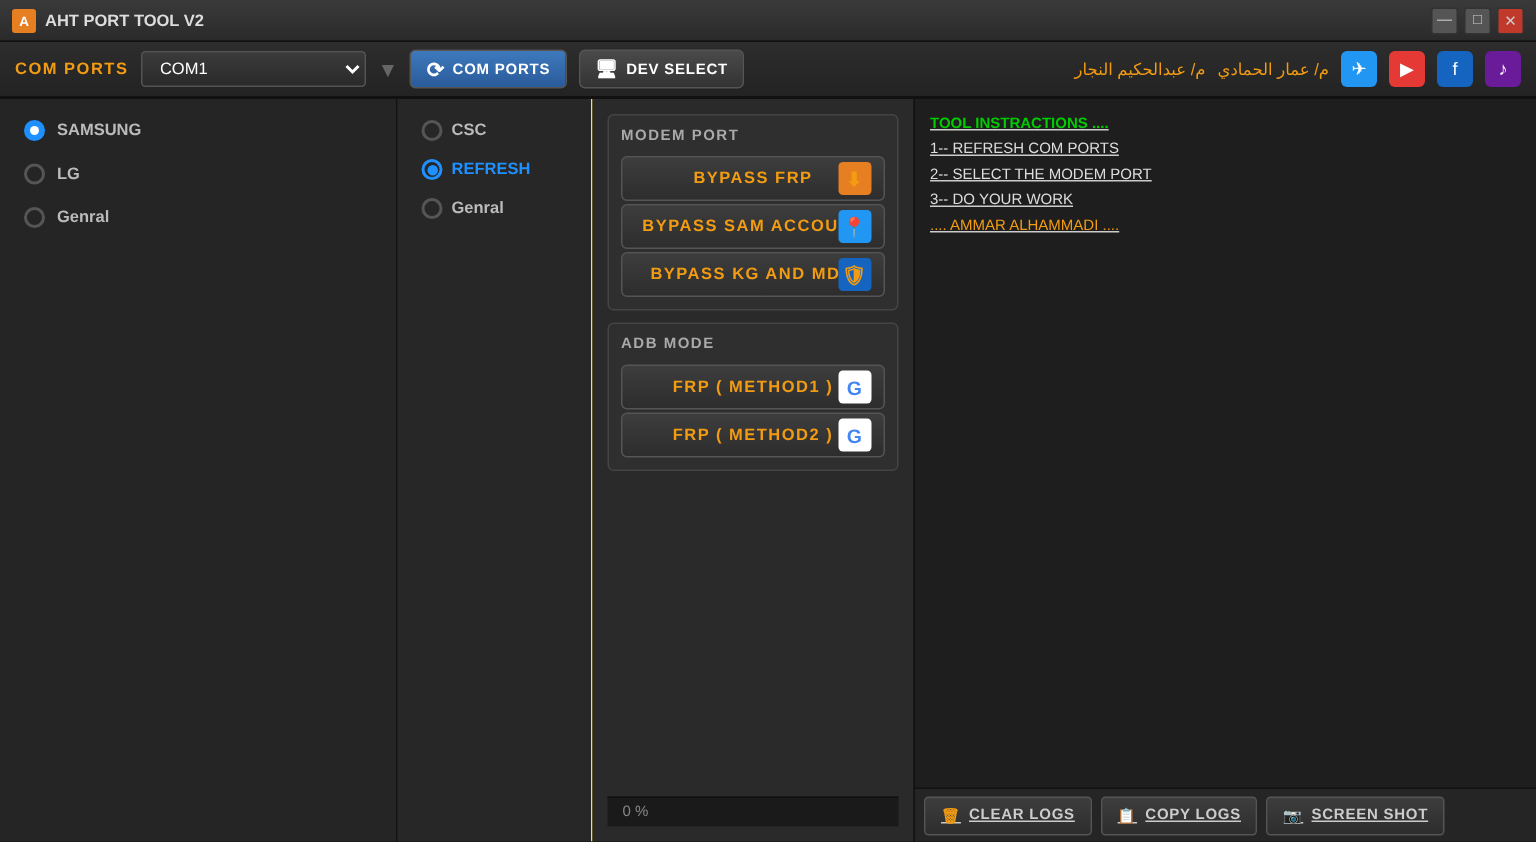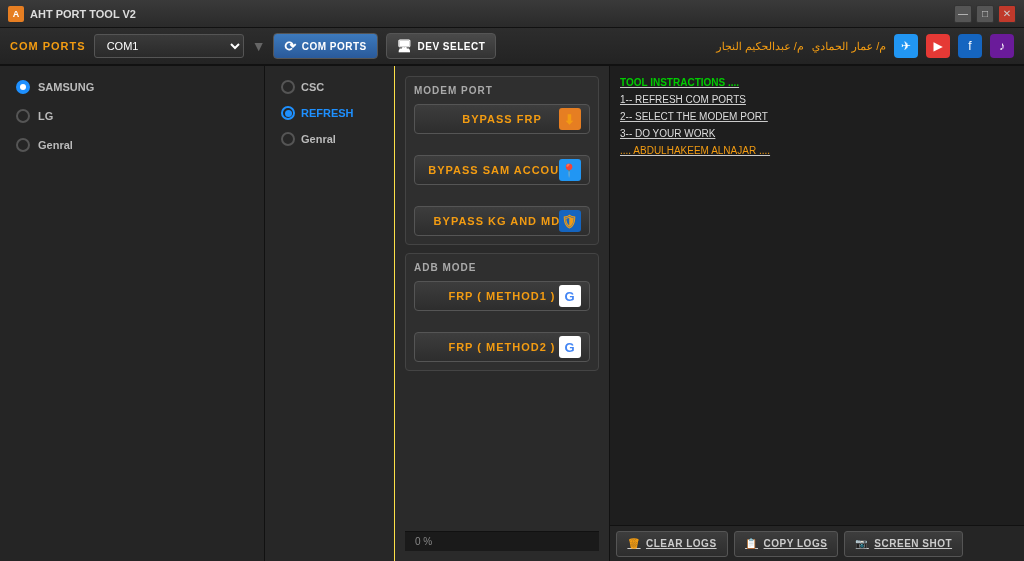--- a/index.html
+++ b/index.html
@@ -214,21 +214,21 @@
     .section-title {
       font-size: 10px;
       font-weight: bold;
       color: #aaa;
       margin-bottom: 8px;
       letter-spacing: 1px;
     }
     .action-btn {
       width: 100%;
       height: 30px;
-      margin-bottom: 21px;
+      margin-bottom: 2px;
       border-radius: 4px;
       border: 1px solid #555;
       background: linear-gradient(to bottom, #3d3d3d, #2d2d2d);
       color: #f39c12;
       font-size: 11px;
       font-weight: bold;
       letter-spacing: 1px;
       cursor: pointer;
       display: flex;
       align-items: center;
@@ -439,21 +439,21 @@
     </div>
   </div>
 
   <div id="right-panel">
     <div id="log-area">
 
     <span class="log-line log-green">TOOL INSTRACTIONS ....</span>
         <span class="log-line log-white">1--  REFRESH COM PORTS</span>
         <span class="log-line log-white">2--  SELECT THE MODEM PORT</span>
         <span class="log-line log-white">3--  DO YOUR WORK</span>
-        <span class="log-line log-orange">.... ABDULHAKEEM ALNAJAR ....</span>
+        <span class="log-line log-orange">.... AMMAR ALHAMMADI ....</span>
       </div>
     <div id="log-footer">
       <button class="log-btn lbtn-clear">
         <span class="lbtn-icon">🗑</span>
         <span>CLEAR LOGS</span>
       </button>
       <button class="log-btn lbtn-copy">
         <span class="lbtn-icon">📋</span>
         <span>COPY LOGS</span>
       </button>

